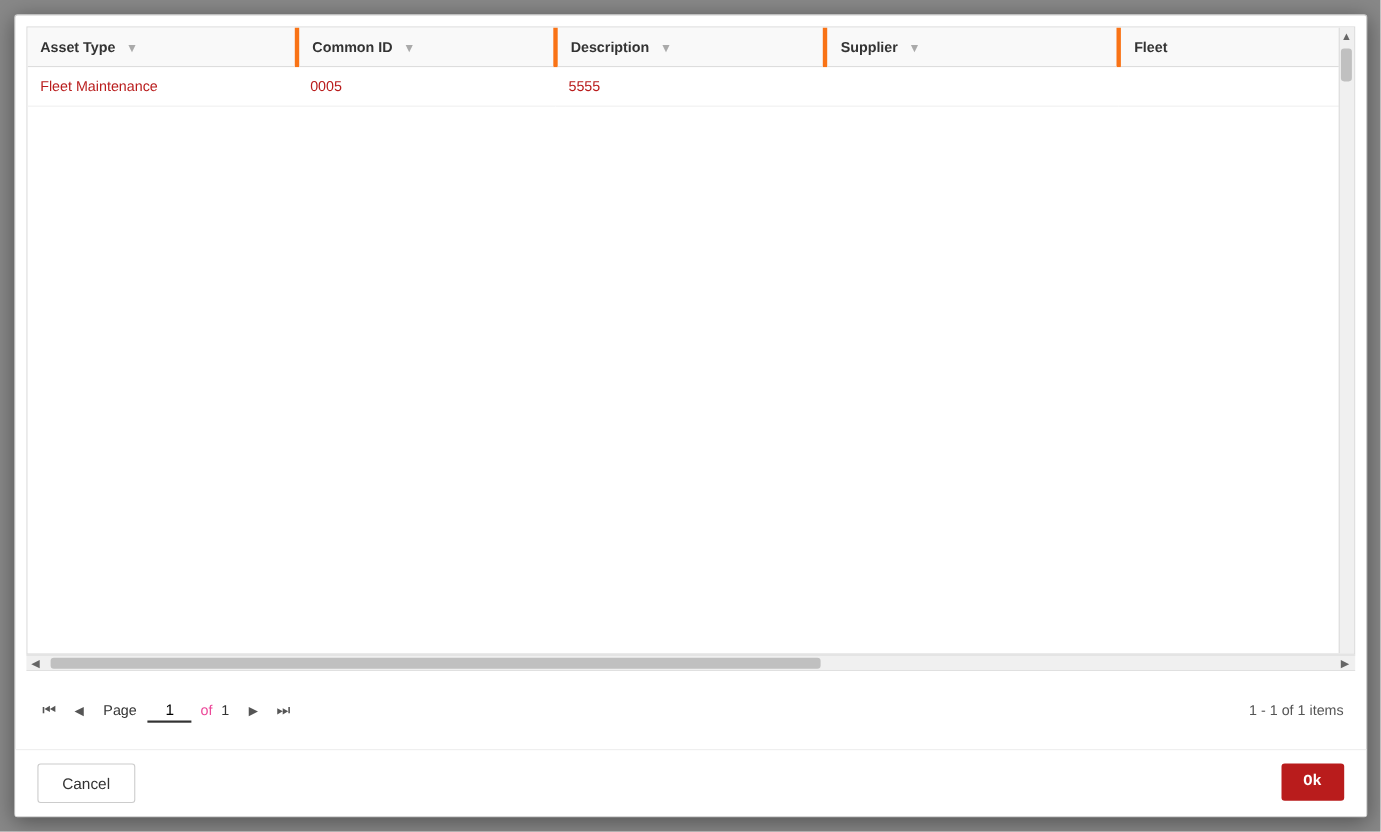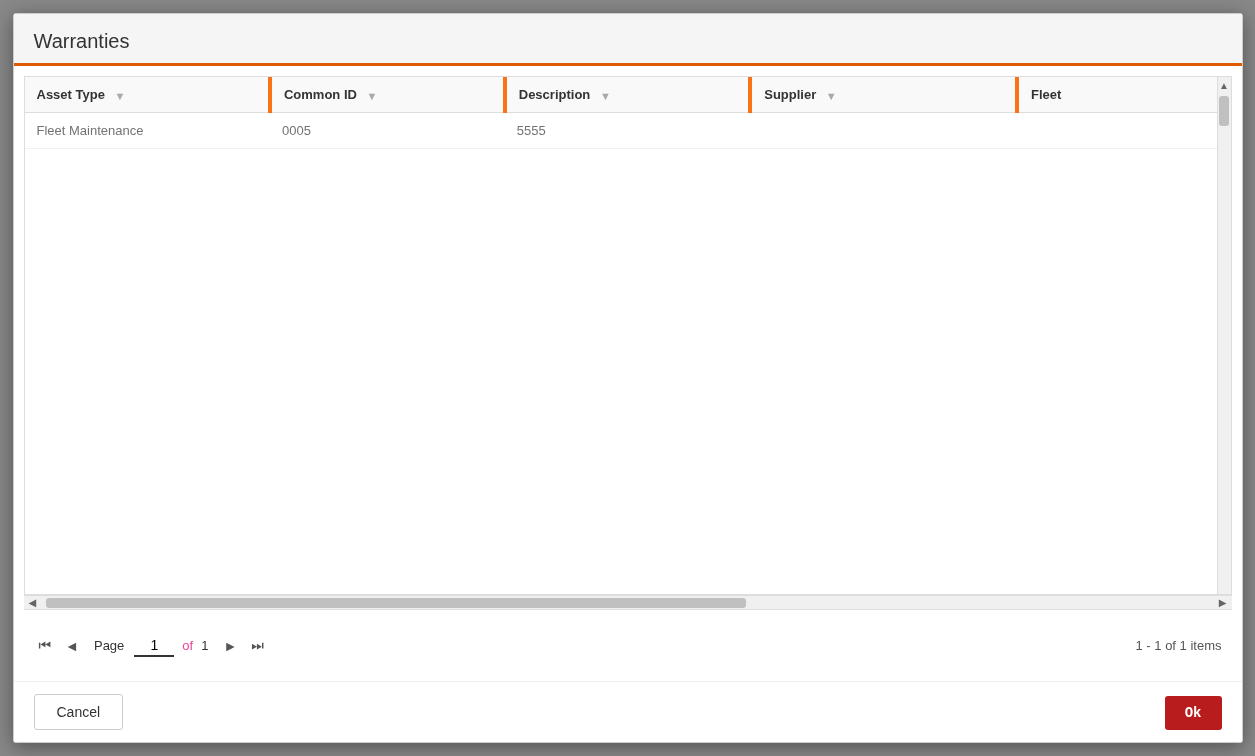--- a/index.html
+++ b/index.html
@@ -77,21 +77,21 @@
     .filter-icon {
       display: inline-block;
       margin-left: 6px;
       color: #aaa;
       font-size: 11px;
       vertical-align: middle;
     }
     td {
       padding: 10px 12px;
       border-bottom: 1px solid #f0f0f0;
-      color: #737373;
+      color: #b91c1c;
       font-size: 13px;
       overflow: hidden;
       text-overflow: ellipsis;
       white-space: nowrap;
     }
     .col-asset-type { width: 230px; }
     .col-common-id { width: 220px; }
     .col-description { width: 230px; }
     .col-supplier { width: 250px; }
     .col-type { width: 200px; }
@@ -193,21 +193,21 @@
       margin-right: 6px;
     }
     .items-info {
       margin-left: auto;
       font-size: 13px;
       color: #555;
     }
     .dialog-footer {
       display: flex;
       justify-content: space-between;
-      align-items: flex-end;
+      align-items: flex-start;
       padding: 12px 20px;
       border-top: 1px solid #eee;
       background: #fff;
       gap: 20px;
     }
     .btn-cancel {
       background: #fff;
       border: 1px solid #ccc;
       padding: 9px 22px;
       font-size: 14px;
@@ -225,23 +225,20 @@
       color: #fff;
       font-weight: bold;
       font-family: Liberation Mono, monospace;
     }
   </style>
 </head>
 <body>
 
 <div class="dialog">
 
-  <div class="dialog-header">
-    <span class="dialog-title">Warranties</span>
-  </div>
 
   <div class="dialog-body">
     <div class="table-container">
 
       <div class="vertical-scrollbar">
         <span class="v-scroll-up">▲</span>
         <div class="v-scroll-thumb"></div>
       </div>
 
       <div class="table-scroll-area">

